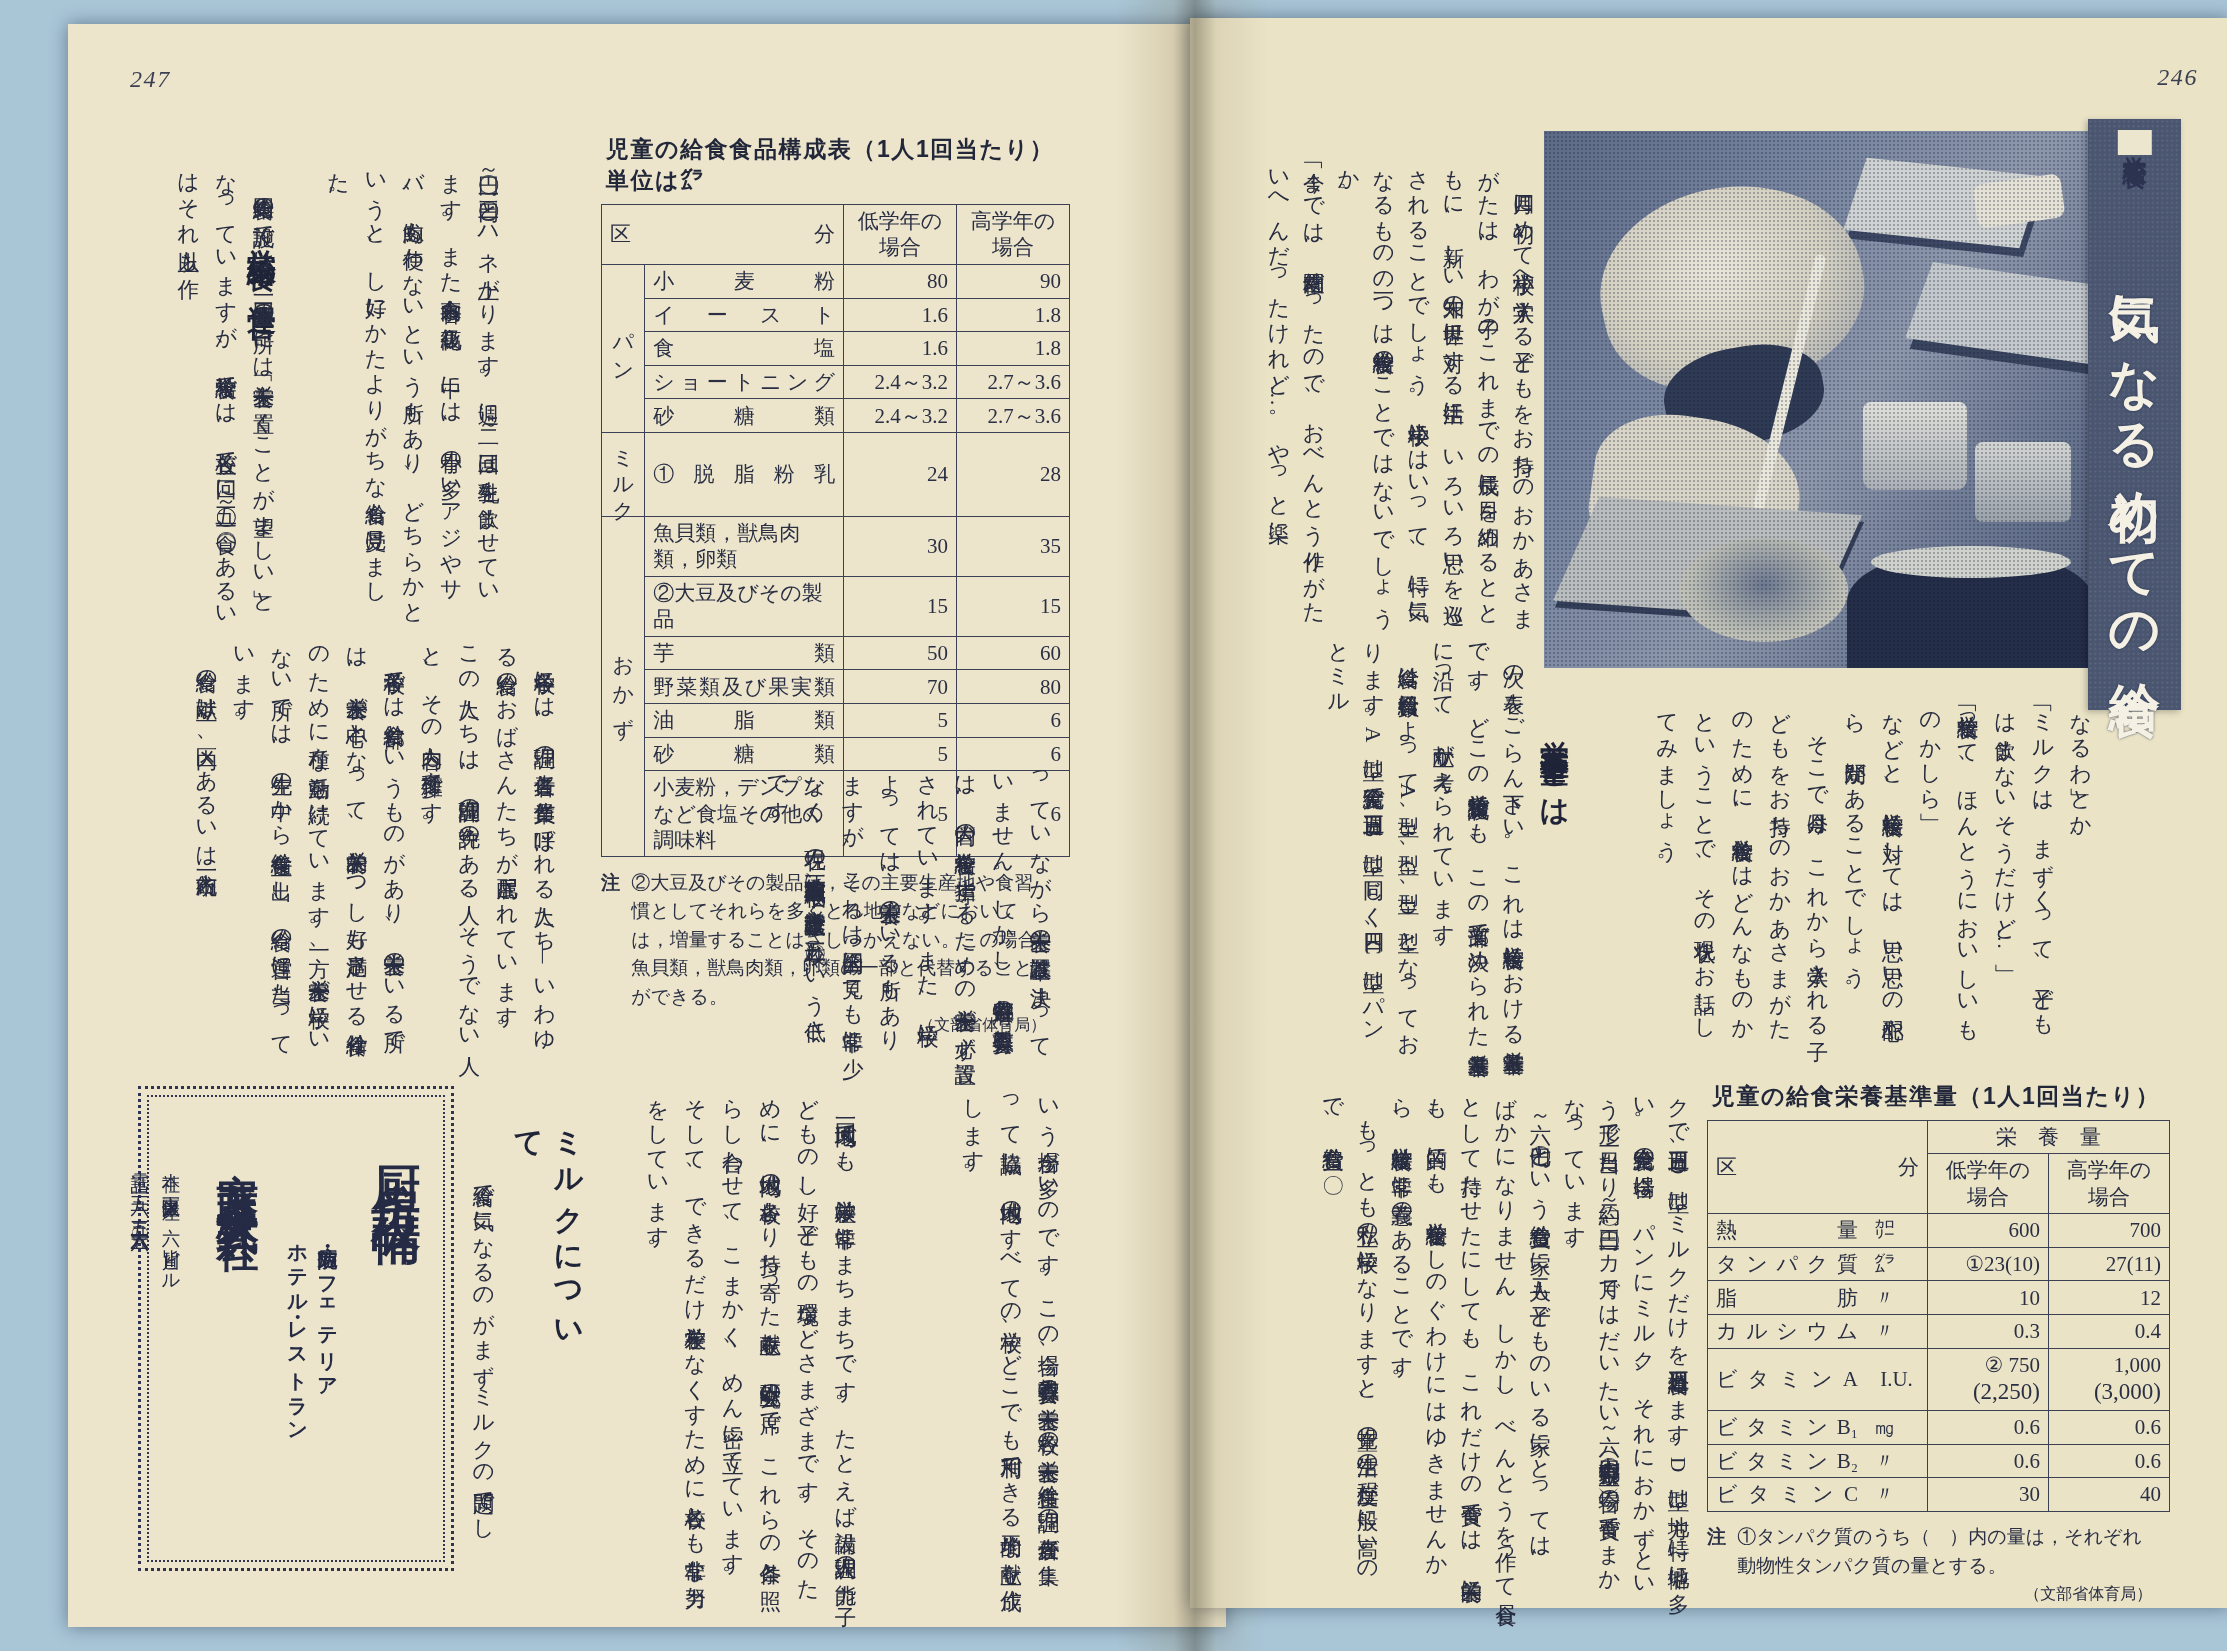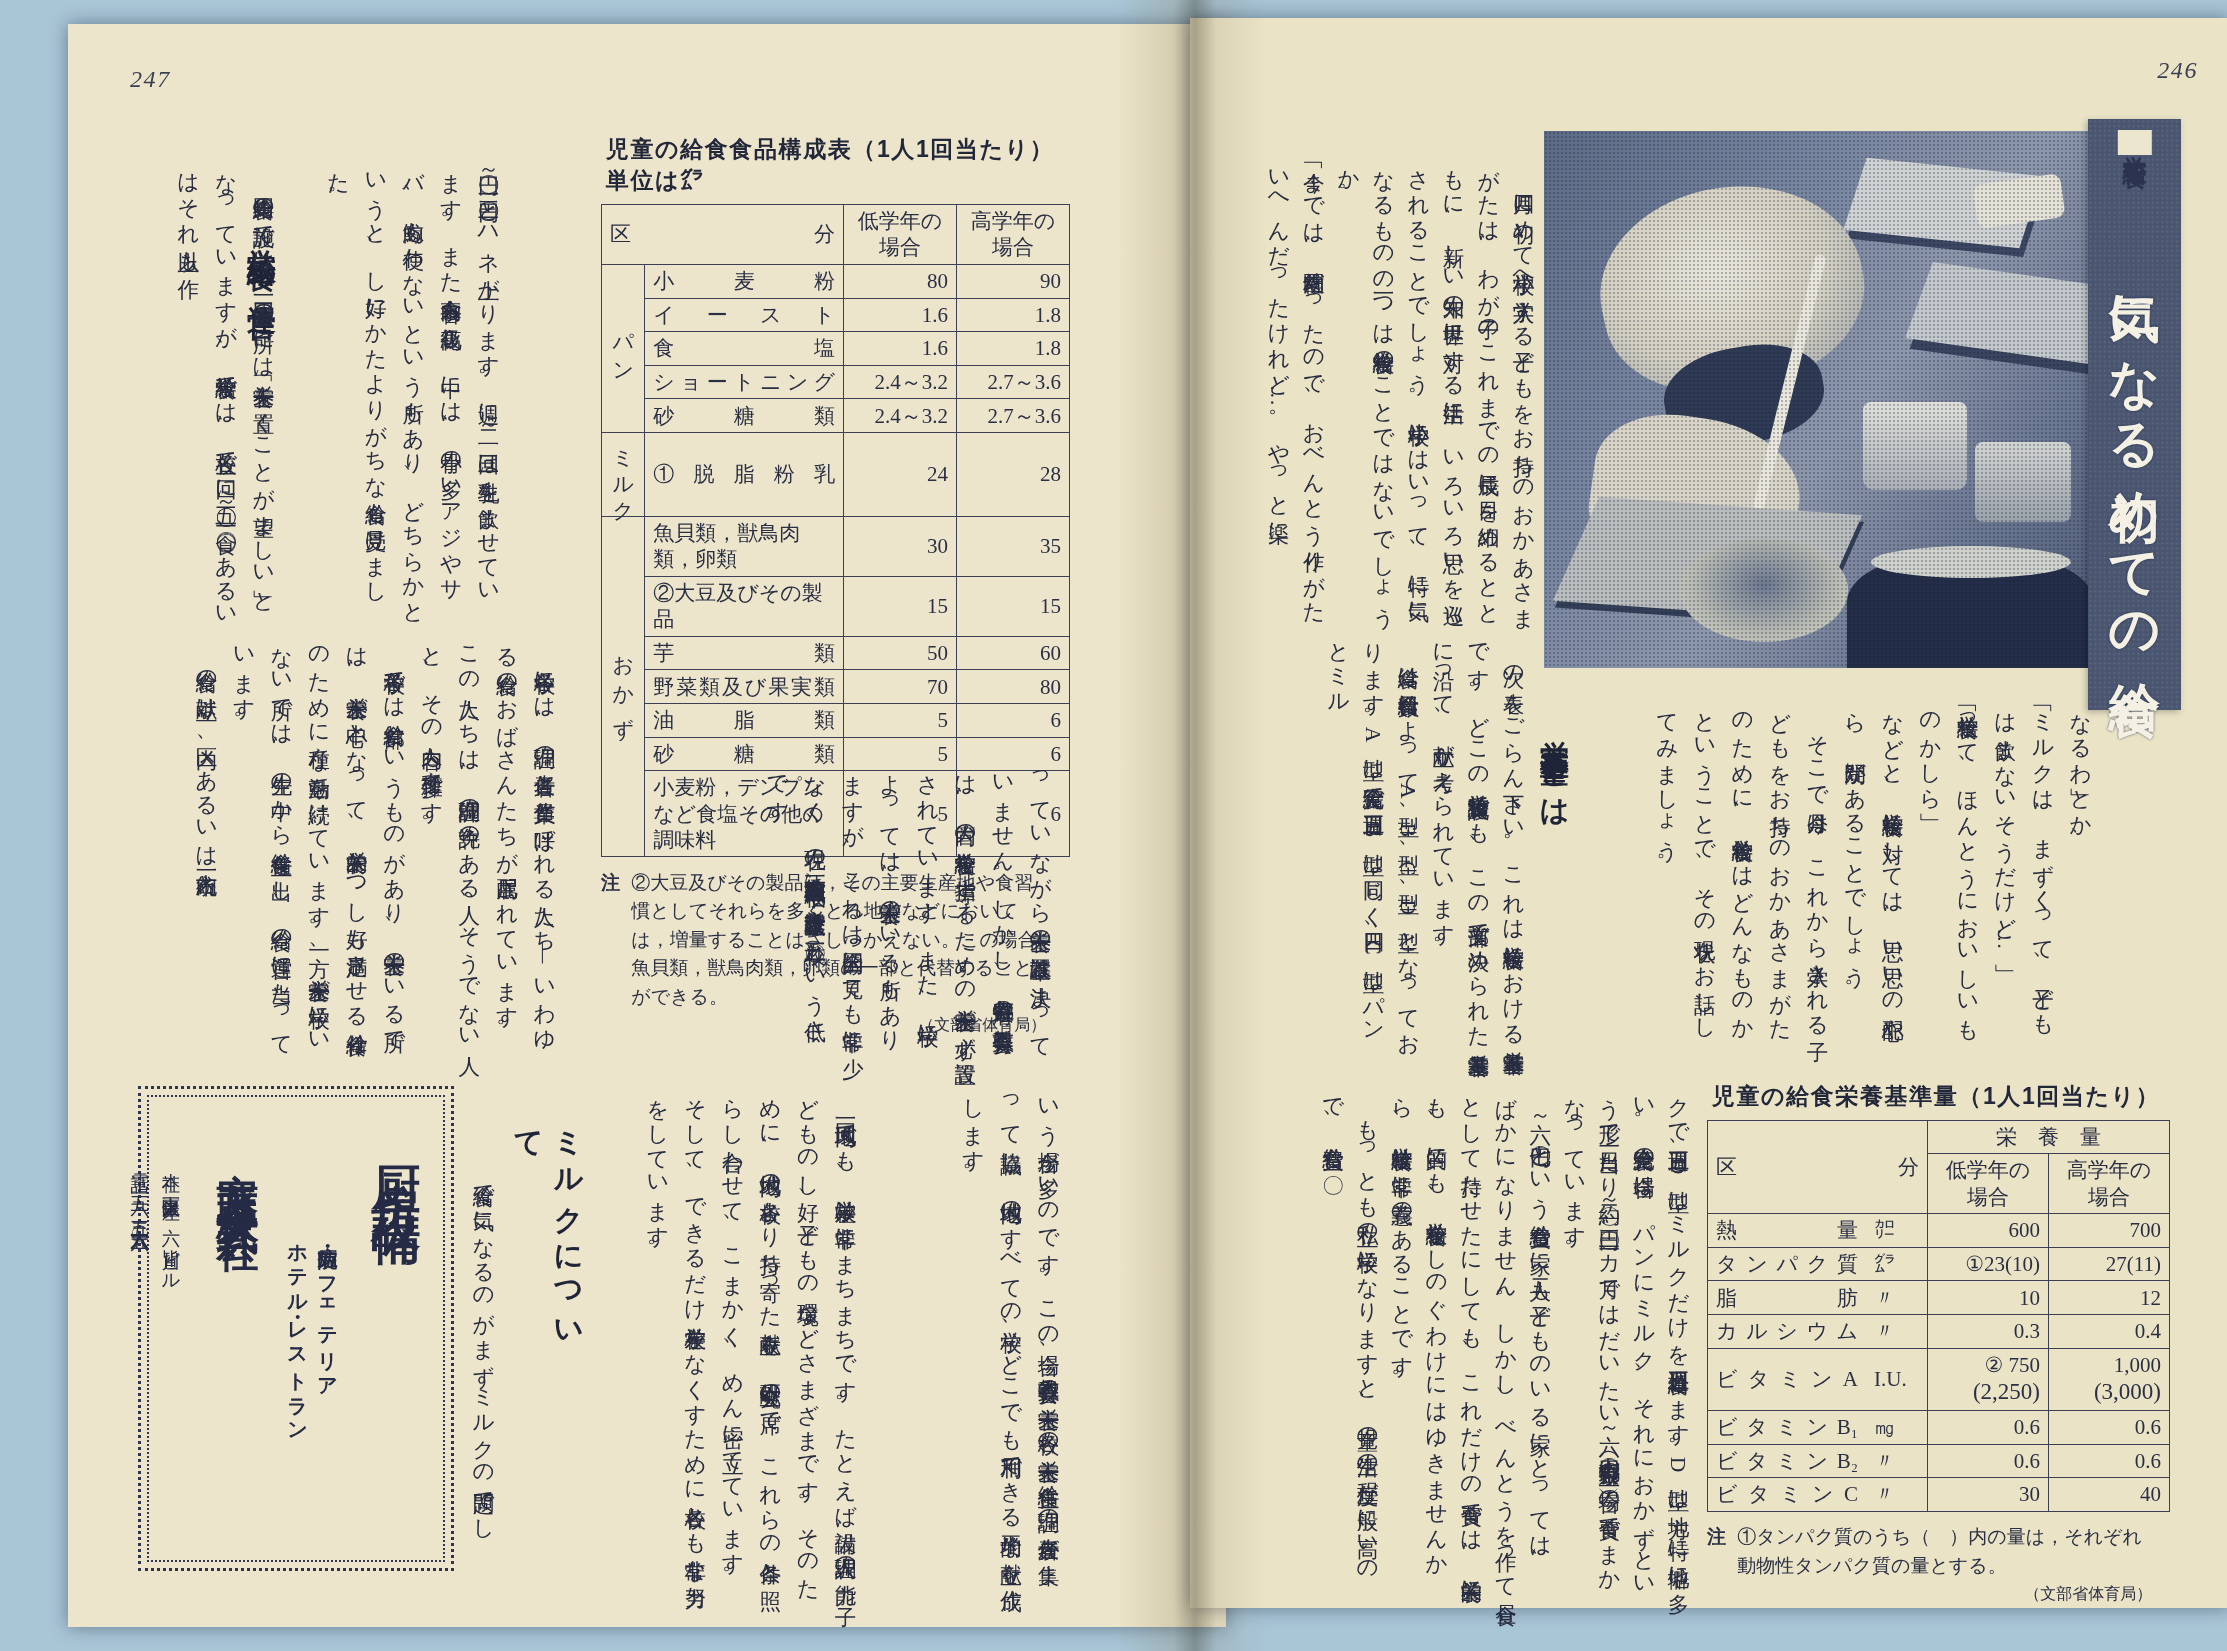--- a/index.html
+++ b/index.html
@@ -216,21 +216,21 @@
       <div class="ad-contact">
         <div>本社　中央区銀座一ノ六　皆川ビル</div>
         <div>電話　五六一　五三二〇・六六六五</div>
       </div>
     </div>
   </div>
 </div>
 
 <div class="page" id="page-right">
 
-  <div class="pagenum" style="position:absolute;right:32px;top:39px;">246</div>
+  <div class="pagenum" style="position:absolute;right:32px;top:46px;">246</div>
 
   <div id="photo" title="白い帽子の人が給食のトレー・わん・カップを並べている配膳風景（モノクロ写真）">
     <div class="ph" style="left:311px;top:36px;width:176px;height:72px;background:#cfd2d2;transform:skew(-18deg,6deg);box-shadow:6.4px 8px 0 #3c4763;"></div>
     <div class="ph" style="left:375px;top:144px;width:184px;height:76px;background:#c3c8cc;transform:skew(-20deg,8deg);box-shadow:8px 9.6px 0 #39445f;"></div>
     <div class="ph" style="left:431px;top:48px;width:88px;height:44px;background:#e4e2d6;border-radius:9.6px;transform:rotate(-8deg);"></div>
     <div class="ph" style="left:56px;top:56px;width:263px;height:200px;background:radial-gradient(ellipse at 45% 40%,#e8e5da 0%,#d3d0c2 55%,#9aa0a8 100%);border-radius:55% 60% 50% 50%;transform:rotate(-12deg);"></div>
     <div class="ph" style="left:120px;top:216px;width:160px;height:96px;background:#2f3a55;border-radius:45%;transform:rotate(-10deg);"></div>
     <div class="ph" style="left:48px;top:287px;width:208px;height:144px;background:#d8d5c8;border-radius:40% 50% 20% 30%;transform:rotate(8deg);"></div>
     <div class="ph" style="left:240px;top:120px;width:11.2px;height:263px;background:#e9e7dc;transform:rotate(14deg);border-radius:5.6px;"></div>
     <div class="ph" style="left:319px;top:271px;width:104px;height:88px;background:linear-gradient(#dfe0da,#aab0b6);border-radius:8px 8px 11.2px 11.2px;"></div>
@@ -295,21 +295,21 @@
             <td class="num">12</td>
           </tr>
       <tr>
             <td class="sp" style="border-right:none;">カルシウム</td>
             <td style="border-left:none;">〃</td>
             <td class="num">0.3</td>
             <td class="num">0.4</td>
           </tr>
       <tr>
         <td class="sp" style="border-right:none;">ビタミンA</td>
-        <td style="border-left:none;">I.U.</td>
+        <td style="border-left:none;text-align:center;">I.U.</td>
         <td class="num"><span>② 750</span><span class="small2">(2,250)</span></td>
         <td class="num"><span>1,000</span><span class="small2">(3,000)</span></td>
       </tr>
       <tr>
             <td class="sp" style="border-right:none;">ビタミンB₁</td>
             <td style="border-left:none;">㎎</td>
             <td class="num">0.6</td>
             <td class="num">0.6</td>
           </tr>
       <tr>

